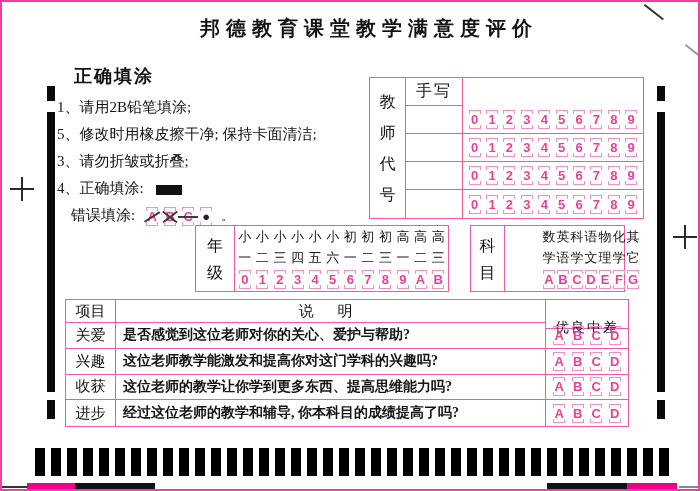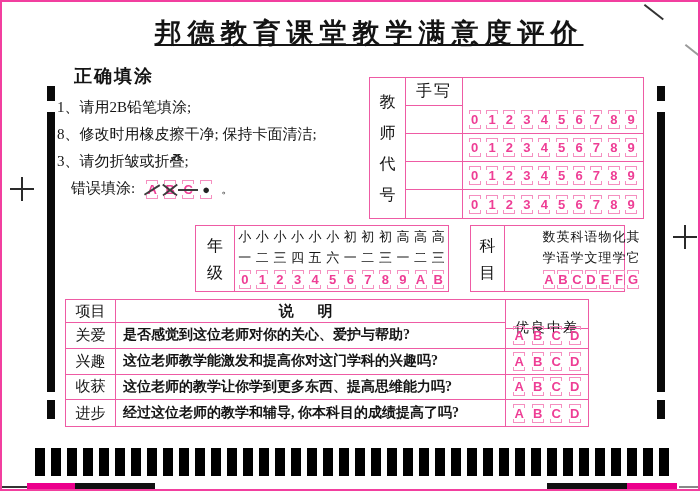--- a/index.html
+++ b/index.html
@@ -11,21 +11,21 @@
   }
   html,body{margin:0;padding:0;background:#d9d9d9;}
   .sheet{
     position:relative;width:700px;height:491px;background:#ffffff;
     border:2px solid #f23f9f;box-sizing:border-box;overflow:hidden;
     font-family:"Liberation Serif","DejaVu Serif",serif;color:var(--ink);
   }
   
   .title{
     position:absolute;left:0;top:13px;width:100%;padding-left:38px;box-sizing:border-box;
-    text-align:center;font-size:27px;font-weight:700;letter-spacing:6px;white-space:nowrap;text-decoration:underline;
+    text-align:center;font-size:20px;font-weight:700;letter-spacing:6px;white-space:nowrap;
   }
   
   .inst-head{position:absolute;left:72px;top:62px;font-size:18px;font-weight:700;letter-spacing:2px;}
   .inst-list{position:absolute;left:55px;top:92px;font-size:15px;line-height:27px;white-space:nowrap;}
   .inst-line{height:27px;}
   .inst-line.indent{padding-left:14px;}
   .fill-ok{display:inline-block;width:26px;height:10px;background:#111;margin-left:12px;vertical-align:middle;}
   .wrong-wrap{display:inline-block;margin-left:8px;vertical-align:middle;}
   .wrong-suffix{font-size:12px;margin-left:6px;}
   
@@ -64,28 +64,28 @@
   .subject{left:468px;top:223px;width:155px;height:67px;gap:36px;}
   .ot-label{border-right:1px solid var(--pink);display:flex;align-items:center;justify-content:center;flex:0 0 auto;}
   .grade .ot-label{width:38px;}
   .subject .ot-label{width:33px;}
   .ot-label .v-text{font-size:16px;line-height:27px;}
   .ot-opts{flex:1;display:flex;justify-content:space-around;align-items:stretch;padding:2px 1px;}
   .opt-col{display:flex;flex-direction:column;align-items:center;justify-content:space-between;}
   .opt-col .ch{height:17px;line-height:17px;font-size:13px;}
   
   .eval{
-    position:absolute;left:63px;top:297px;width:524px;height:128px;box-sizing:border-box;
+    position:absolute;left:63px;top:297px;width:564px;height:128px;box-sizing:border-box;
     border:1.5px solid var(--pink);display:grid;
     grid-template-columns:50px 1fr 82px;grid-template-rows:23px repeat(4,1fr);
   }
   .ecell{box-sizing:border-box;display:flex;align-items:center;}
   .e-h{border-bottom:1px solid var(--pink);justify-content:center;font-size:15px;}
   .e-h.c1,.e-item{border-right:1px solid var(--pink);}
-  .e-h.c2{letter-spacing:10px;border-right:1px solid var(--pink);font-weight:bold;}
+  .e-h.c2{letter-spacing:10px;border-right:1px solid var(--pink);}
   .e-h.c3{font-size:14px;letter-spacing:2px;margin-top:28px;}
   .e-item{justify-content:center;font-size:15px;border-bottom:1px solid var(--pink);}
   .e-desc{padding-left:7px;font-size:14px;border-right:1px solid var(--pink);border-bottom:1px solid var(--pink);white-space:nowrap;overflow:hidden;font-weight:bold;}
   .e-opts{justify-content:space-around;padding:0 4px;border-bottom:1px solid var(--pink);}
   
   .regmark{position:absolute;background:#0a0a0a;}
   .cross{position:absolute;width:24px;height:24px;}
   .cross::before{content:"";position:absolute;left:0;right:0;top:11px;height:2px;background:#2a2a2a;}
   .cross::after{content:"";position:absolute;top:0;bottom:0;left:11px;width:2px;background:#2a2a2a;}
   .diag{position:absolute;height:2px;transform-origin:left top;}
@@ -97,22 +97,25 @@
 <body>
 
 <div class="sheet">
 
   <div class="title">邦德教育课堂教学满意度评价</div>
 
   <div class="inst-head">正确填涂</div>
   <div class="inst-list">
 
     <div class="inst-line">1、请用2B铅笔填涂;</div>
-      <div class="inst-line">8、修改时用橡皮擦干净; 保持卡面清洁;</div>
+      <div class="inst-line">5、修改时用橡皮擦干净; 保持卡面清洁;</div>
       <div class="inst-line">3、请勿折皱或折叠;</div>
+      <div class="inst-line" id="inst-correct">
+      <span>4、正确填涂:</span><span class="fill-ok"></span>
+    </div>
     <div class="inst-line indent">
       <span>错误填涂:</span><span class="wrong-wrap" id="wrong-examples"><span class="bub" style="margin: 0px 2px;">A<i class="mark m-slash"></i></span><span class="bub" style="margin: 0px 2px;">B<i class="mark m-cross1"></i><i class="mark m-cross2"></i></span><span class="bub" style="margin: 0px 2px;">C<i class="mark m-strike"></i></span><span class="bub filled" style="margin: 0px 2px;">●</span></span><span class="wrong-suffix">。</span>
     </div>
   </div>
 
   <div class="teacher" id="teacher-grid">
     <div class="tcell t-label">
       <span class="v-text">教师代号</span>
     </div>
     <div class="tcell t-hw-h">手写</div>

